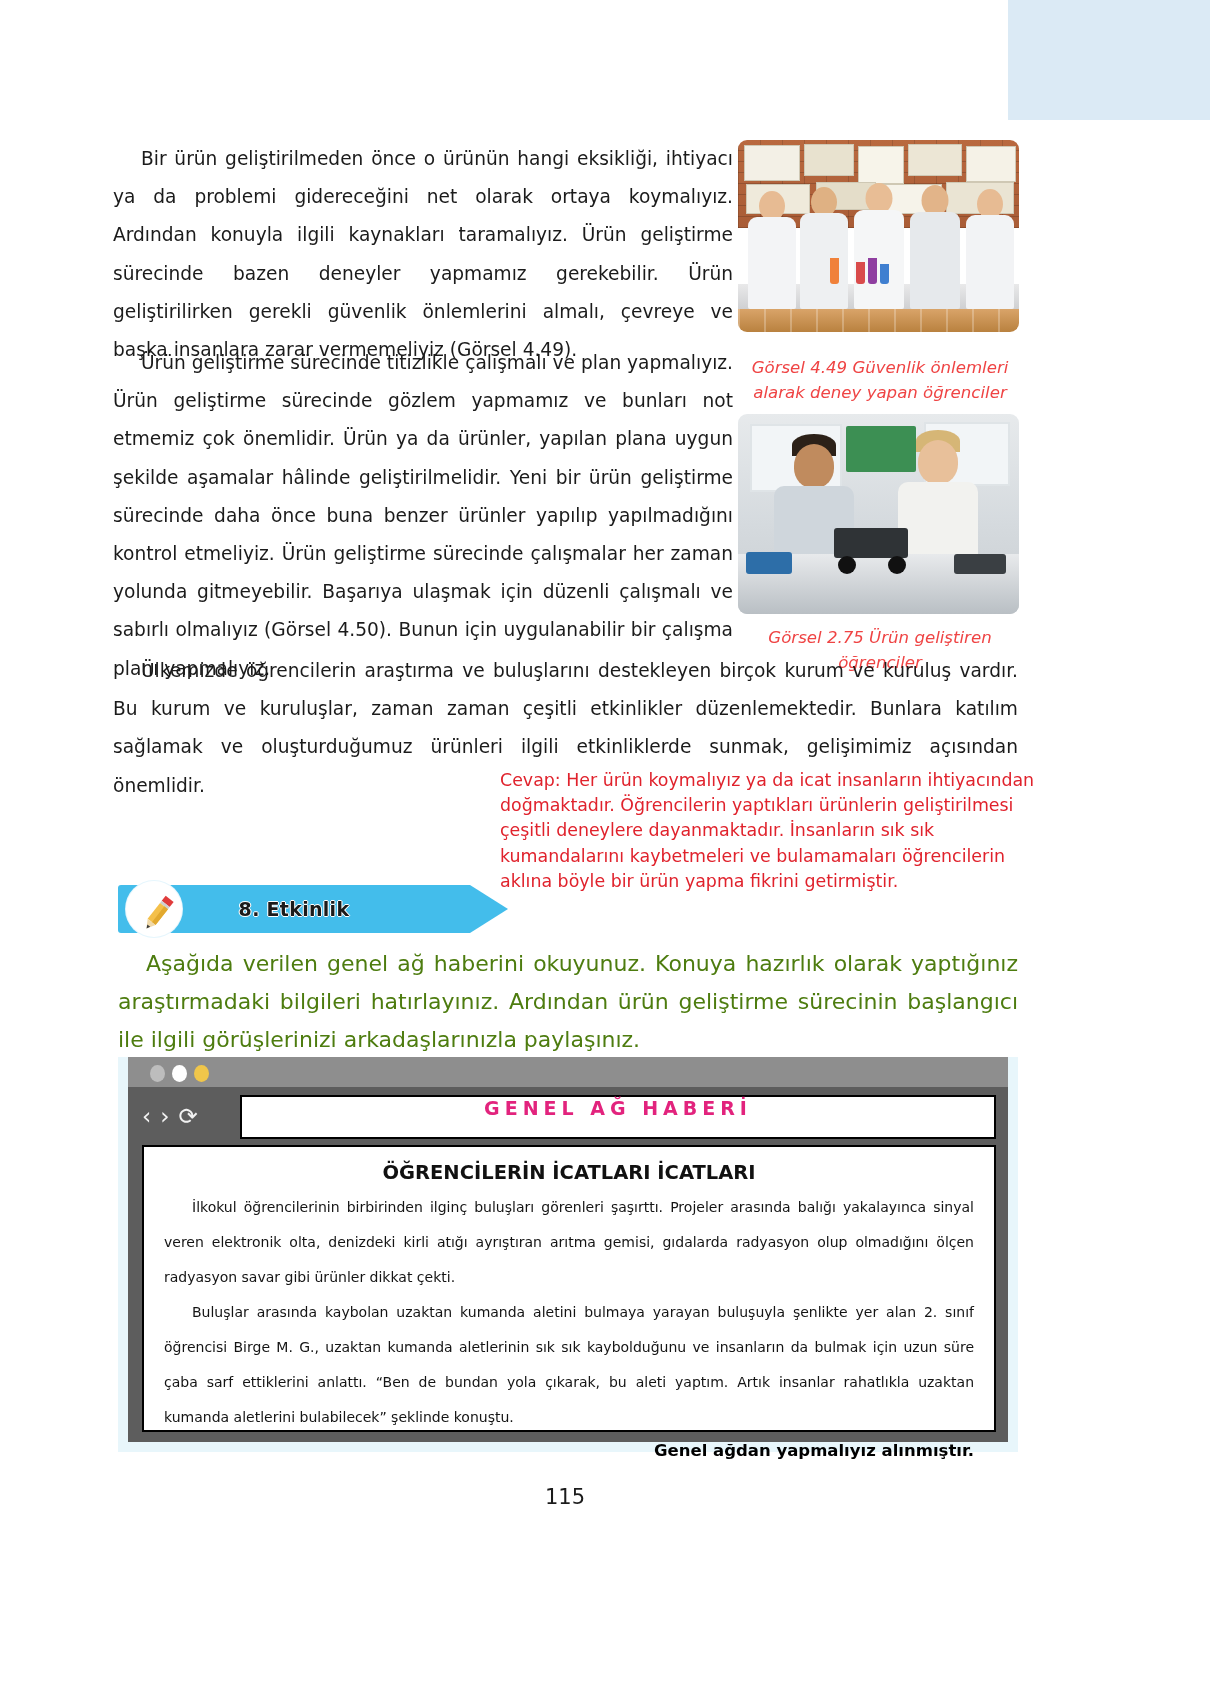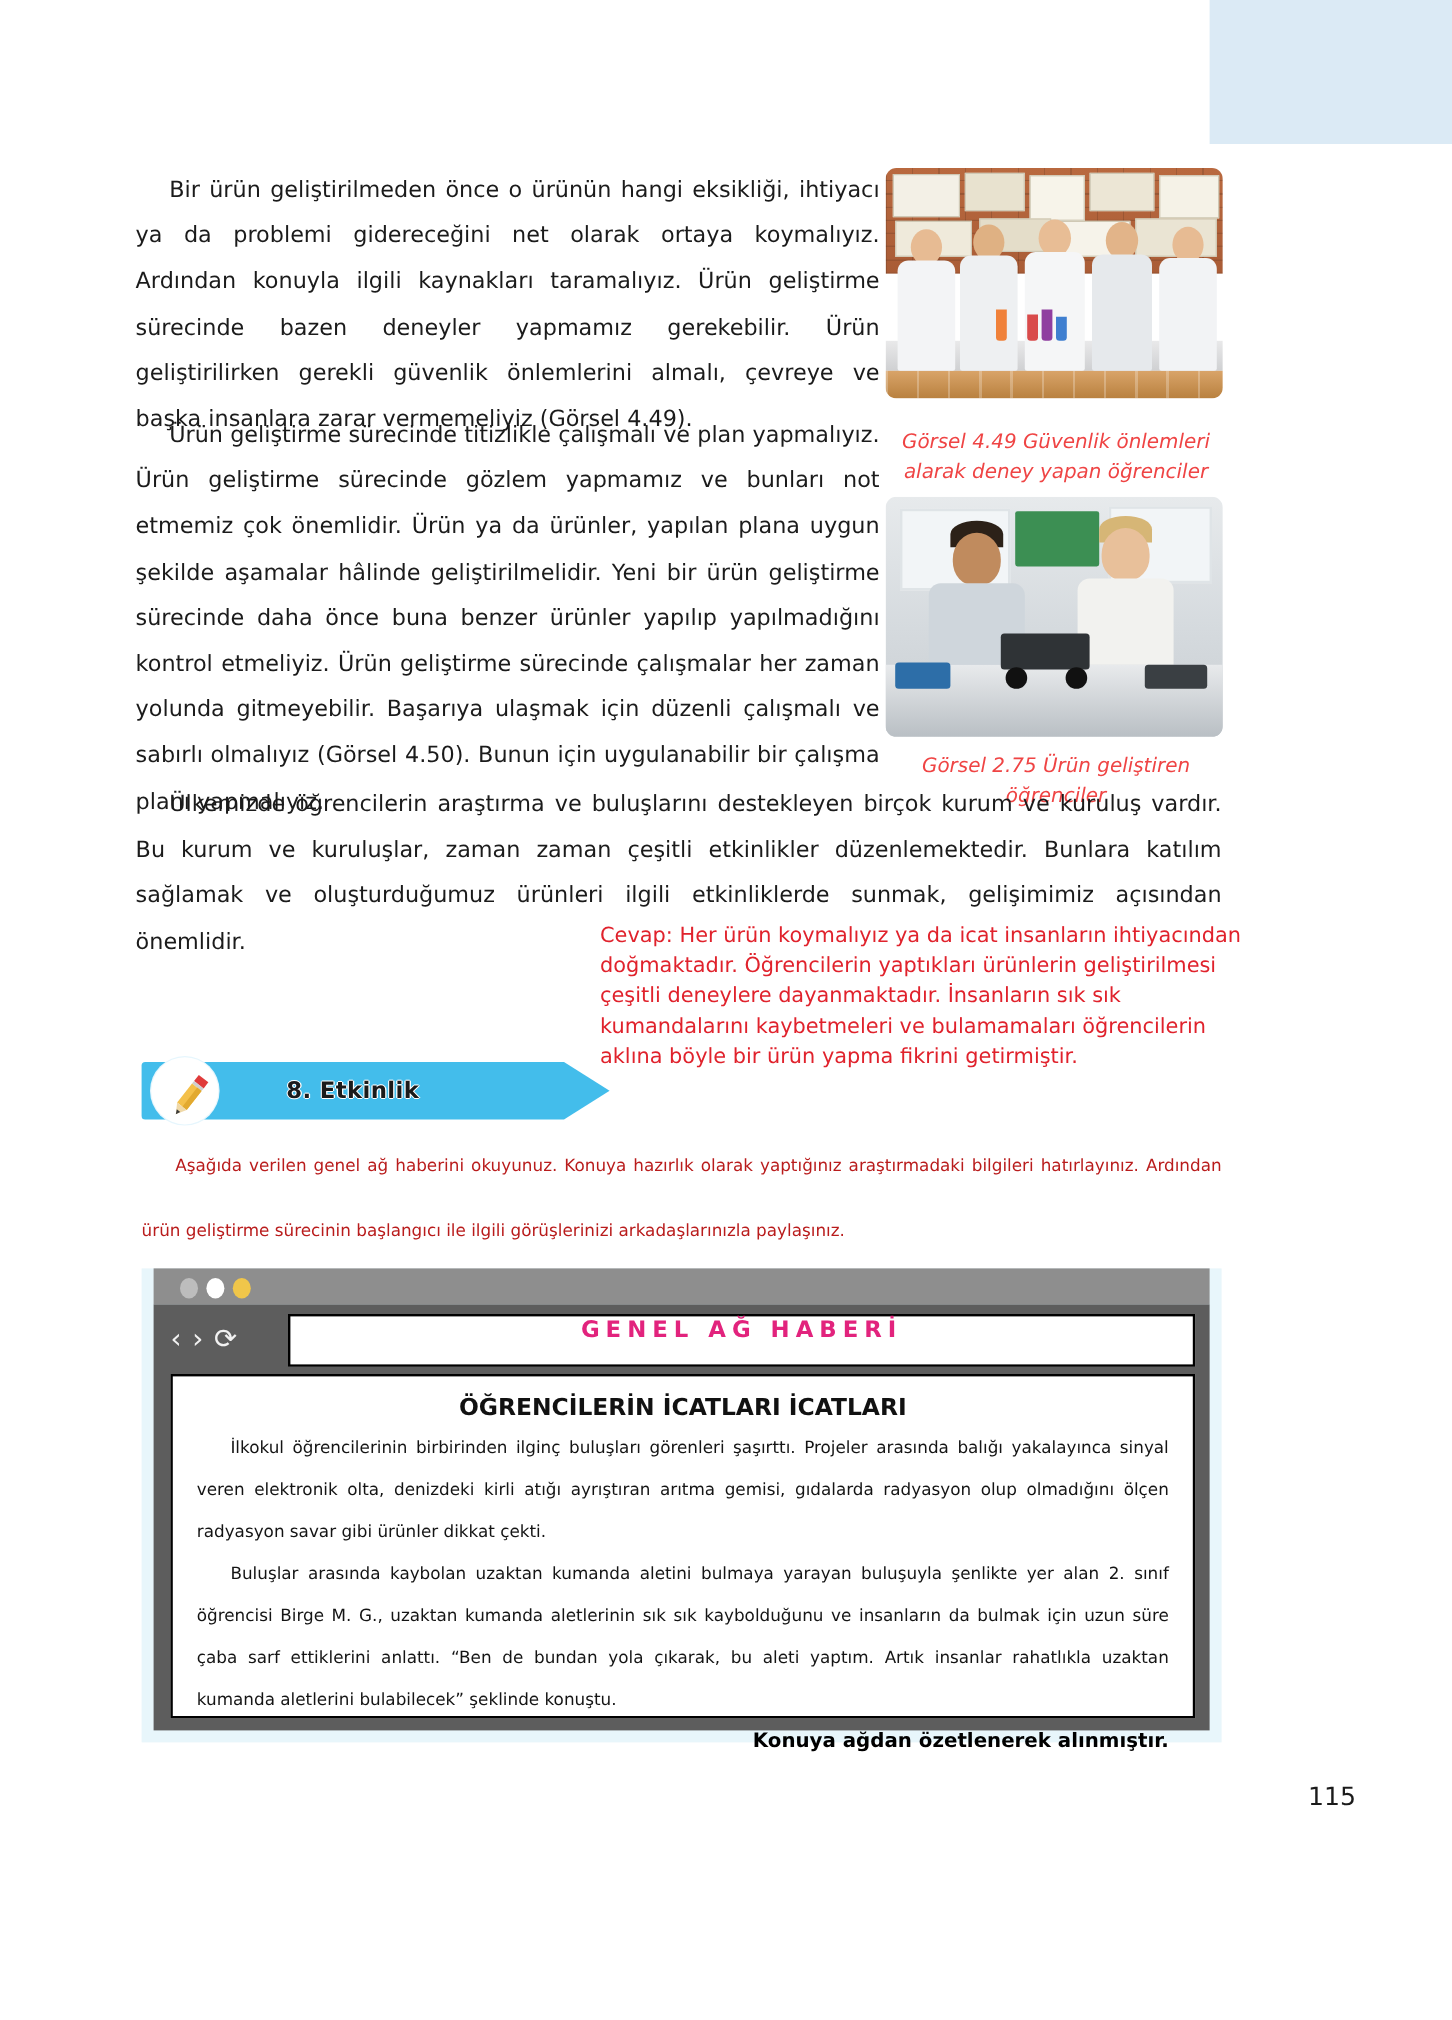--- a/index.html
+++ b/index.html
@@ -101,21 +101,21 @@
     box-shadow:0 0 0 1px #e6f6fd;}
   .pencil{position:absolute;left:18px;top:6px;width:44px;height:44px;}
   .etk-label{position:absolute;left:0;top:0;width:352px;height:48px;
     display:flex;align-items:center;justify-content:center;
     color:#1b1b1b;font-weight:bold;font-size:19px;letter-spacing:.3px;
     text-shadow:0 1px 0 #fff,0 -1px 0 #fff,1px 0 0 #fff,-1px 0 0 #fff;}
 
   
   .etk-text{
     position:absolute;left:118px;top:945px;width:900px;
-    font-size:14px;line-height:54px;color:#b91c1c;text-align:justify;
+    font-size:22px;line-height:38px;color:#4d7c0f;text-align:justify;
   }
 
   
   .browser{position:absolute;left:118px;top:1057px;width:900px;height:395px;
     background:#e8f6fb;}
   .br-top{position:absolute;left:0;top:0;width:880px;height:30px;background:#8e8e8e;margin-left:10px;}
   .dots{position:absolute;left:22px;top:8px;display:flex;gap:7px;}
   .dot{width:15px;height:17px;border-radius:50%;}
   .br-body{position:absolute;left:10px;top:30px;width:880px;height:355px;background:#5d5d5d;}
   .br-nav{position:absolute;left:14px;top:12px;width:96px;height:34px;display:flex;align-items:center;gap:9px;color:#fff;}
@@ -123,21 +123,21 @@
   .addr{position:absolute;left:112px;top:8px;right:12px;height:40px;background:#fff;border:2px solid #000;
     display:flex;align-items:flex-start;justify-content:center;}
   .addr-txt{color:#e2237d;font-weight:bold;font-size:19px;letter-spacing:5px;}
   .article{position:absolute;left:14px;top:58px;right:12px;bottom:10px;background:#fff;border:2px solid #000;
     padding:10px 20px 8px 20px;box-sizing:border-box;}
   .art-title{text-align:center;font-weight:bold;font-size:19.5px;color:#111;margin:4px 0 6px 0;}
   .art-p{font-size:14px;line-height:35px;color:#141414;text-align:justify;margin:0;}
   .art-src{text-align:right;font-weight:bold;font-size:16.5px;margin-top:6px;}
 
   
-  .pageno{position:absolute;left:0;top:1485px;width:1130px;text-align:right;
+  .pageno{position:absolute;left:0;top:1485px;width:1130px;text-align:center;
     font-size:21px;color:#1b1b1b;}
 </style>
 </head>
 <body>
 
 <div class="page">
 
   <div class="corner-tab"></div>
 
   <div class="col-text p1"><span class="indent"></span><span>Bir ürün geliştirilmeden önce o ürünün hangi eksikliği, ihtiyacı ya da problemi gidereceğini net olarak ortaya koymalıyız. Ardından konuyla ilgili kaynakları taramalıyız. Ürün geliştirme sürecinde bazen deneyler yapmamız gerekebilir. Ürün geliştirilirken gerekli güvenlik önlemlerini almalı, çevreye ve başka insanlara zarar vermemeliyiz (Görsel 4.49).</span></div>
@@ -255,19 +255,19 @@
         <span class="navglyph">›</span>
         <span class="navglyph">⟳</span>
       </div>
       <div class="addr">
         <span class="addr-txt">GENEL AĞ HABERİ</span>
       </div>
       <div class="article">
         <div class="art-title">ÖĞRENCİLERİN İCATLARI İCATLARI</div>
         <p class="art-p"><span class="indent"></span><span>İlkokul öğrencilerinin birbirinden ilginç buluşları görenleri şaşırttı. Projeler arasında balığı yakalayınca sinyal veren elektronik olta, denizdeki kirli atığı ayrıştıran arıtma gemisi, gıdalarda radyasyon olup olmadığını ölçen radyasyon savar gibi ürünler dikkat çekti.</span></p>
         <p class="art-p"><span class="indent"></span><span>Buluşlar arasında kaybolan uzaktan kumanda aletini bulmaya yarayan buluşuyla şenlikte yer alan 2. sınıf öğrencisi Birge M. G., uzaktan kumanda aletlerinin sık sık kaybolduğunu ve insanların da bulmak için uzun süre çaba sarf ettiklerini anlattı. “Ben de bundan yola çıkarak, bu aleti yaptım. Artık insanlar rahatlıkla uzaktan kumanda aletlerini bulabilecek” şeklinde konuştu.</span></p>
-        <div class="art-src">Konuya ağdan özetlenerek alınmıştır.</div>
+        <div class="art-src">Genel ağdan yapmalıyız alınmıştır.</div>
       </div>
     </div>
   </div>
 
   <div class="pageno">115</div>
 </div>
 
 </body></html>

